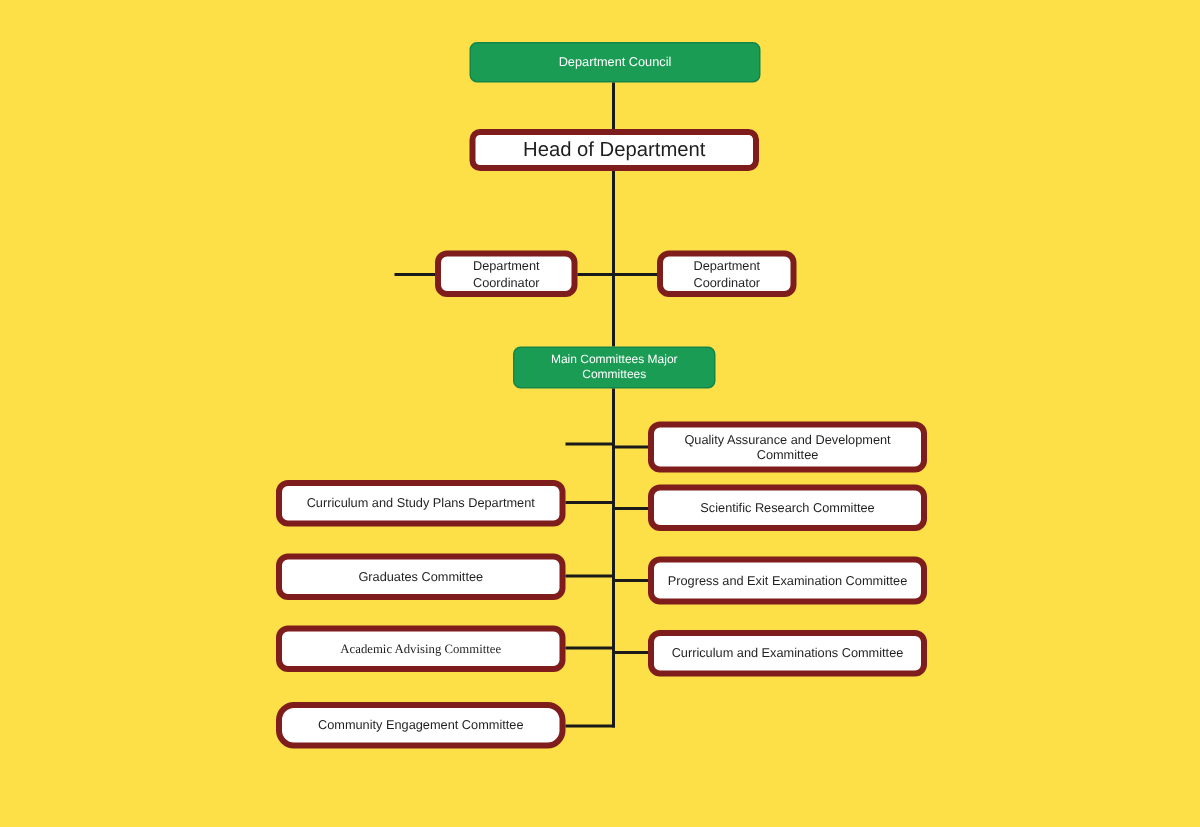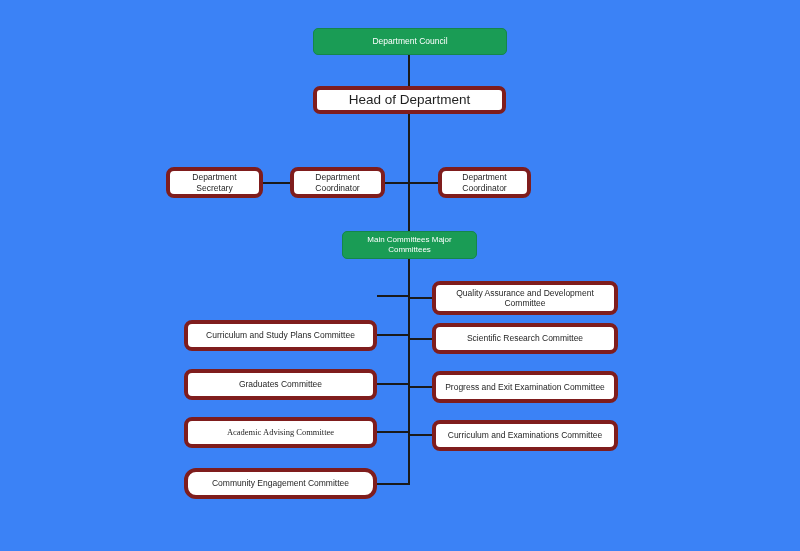--- a/index.html
+++ b/index.html
@@ -5,21 +5,21 @@
   html, body {
     margin: 0;
     padding: 0;
     background: #ffffff;
     font-family: "Liberation Sans", sans-serif;
   }
   .canvas {
     position: relative;
     width: 800px;
     height: 551px;
-    background: #3b82f6;
+    background: #fde047;
     overflow: hidden;
   }
   .node {
     position: absolute;
     box-sizing: border-box;
     background: #ffffff;
     border: 4px solid #7f1d1d;
     border-radius: 8px;
     color: #1f1f1f;
     display: flex;
@@ -57,42 +57,39 @@
   </div>
 
   <div class="vline" style="left:408px; top:55px; height:31px;"></div>
 
   <div class="node head" style="left:313px; top:86px; width:193px; height:28px;">
     <span>Head of Department</span>
   </div>
 
   <div class="vline" style="left:408px; top:114px; height:117px;"></div>
 
-  <div class="node" style="left:166px; top:167px; width:97px; height:31px;">
-    <span>Department Secretary</span>
-  </div>
   <div class="hline" style="left:263px; top:182px; width:27px;"></div>
   <div class="node" style="left:290px; top:167px; width:95px; height:31px;">
     <span>Department Coordinator</span>
   </div>
   <div class="hline" style="left:385px; top:182px; width:53px;"></div>
   <div class="node" style="left:438px; top:167px; width:93px; height:31px;">
     <span>Department Coordinator</span>
   </div>
 
   <div class="node green" style="left:342px; top:231px; width:135px; height:28px; font-size:8px;">
     <span>Main Committees Major Committees</span>
   </div>
 
   <div class="vline" style="left:408px; top:259px; height:226px;"></div>
 
   <div class="hline" style="left:377px; top:295px; width:32px;"></div>
 
   <div class="node" style="left:184px; top:320px; width:193px; height:31px;">
-    <span>Curriculum and Study Plans Committee</span>
+    <span>Curriculum and Study Plans Department</span>
   </div>
   <div class="hline" style="left:377px; top:334px; width:32px;"></div>
 
   <div class="node" style="left:184px; top:369px; width:193px; height:31px;">
     <span>Graduates Committee</span>
   </div>
   <div class="hline" style="left:377px; top:383px; width:32px;"></div>
 
   <div class="node" style="left:184px; top:417px; width:193px; height:31px;font-family:Liberation Serif, serif;">
     <span>Academic Advising Committee</span>

